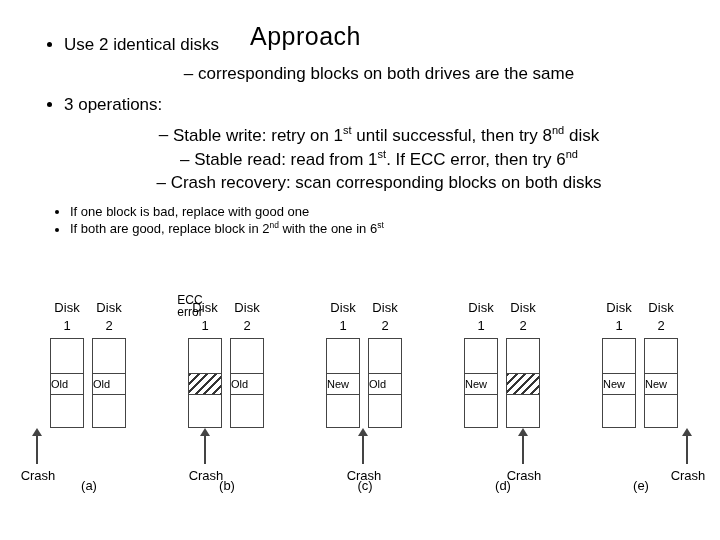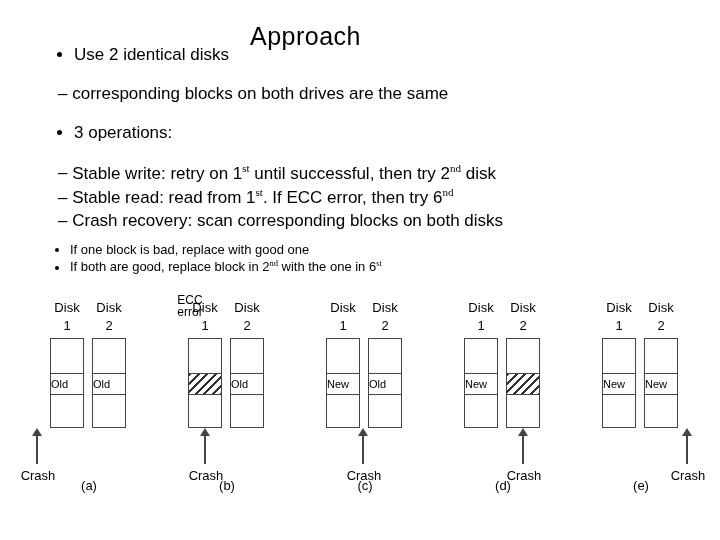--- a/index.html
+++ b/index.html
@@ -22,25 +22,25 @@
     letter-spacing: 0.5px;
   }
   .content {
     position: absolute;
     top: 28px;
     left: 30px;
     right: 20px;
     font-size: 17px;
     line-height: 1.35;
   }
-  ul.top  { list-style: disc; padding-left: 28px; margin: 16px; }
-  ul.dash { list-style: none; padding-left: 28px; margin: 4px 0 8px 0; }
+  ul.top  { list-style: disc; padding-left: 28px; margin: 6px; }
+  ul.dash { list-style: none; padding-left: 28px; margin: 4px 0 8px 0; text-align: center; }
   ul.dash > li::before { content: "–  "; }
   ul.dot2 { list-style: disc; padding-left: 40px; margin: 2px 0; font-size: 13px; }
-  sup { font-size: 0.65em; vertical-align: super; font-family: Liberation Serif, serif; }
+  sup { font-size: 0.65em; vertical-align: super; }
 
   
   .diagram {
     position: absolute;
     left: 22px;
     right: 22px;
     top: 300px;
     height: 210px;
     display: flex;
     justify-content: space-between;
@@ -118,21 +118,21 @@
     <li>Use 2 identical disks</li>
   </ul>
   <ul class="dash">
     <li>corresponding blocks on both drives are the same</li>
   </ul>
   <ul class="top">
     <li>3 operations:</li>
   </ul>
   <ul class="dash">
     <li>
-      <span>Stable write: retry on 1</span><sup>st</sup><span> until successful, then try 2</span><sup>nd</sup><span> disk</span>
+      <span>Stable write: retry on 1</span><sup>st</sup><span> until successful, then try 8</span><sup>nd</sup><span> disk</span>
     </li>
     <li>
       <span>Stable read: read from 1</span><sup>st</sup><span>. If ECC error, then try 6</span><sup>nd</sup>
     </li>
     <li>Crash recovery: scan corresponding blocks on both disks</li>
   </ul>
   <ul class="dot2">
     <li>If one block is bad, replace with good one</li>
     <li>
       <span>If both are good, replace block in 2</span><sup>nd</sup><span> with the one in 6</span><sup>st</sup>

